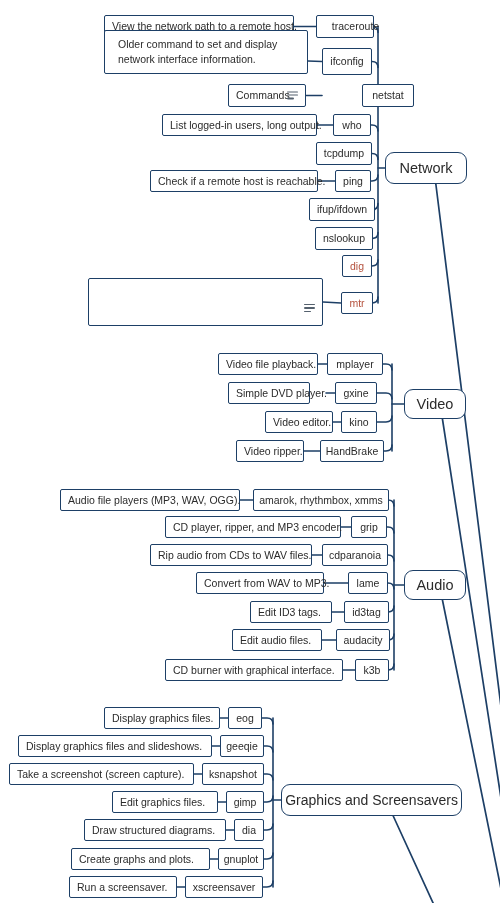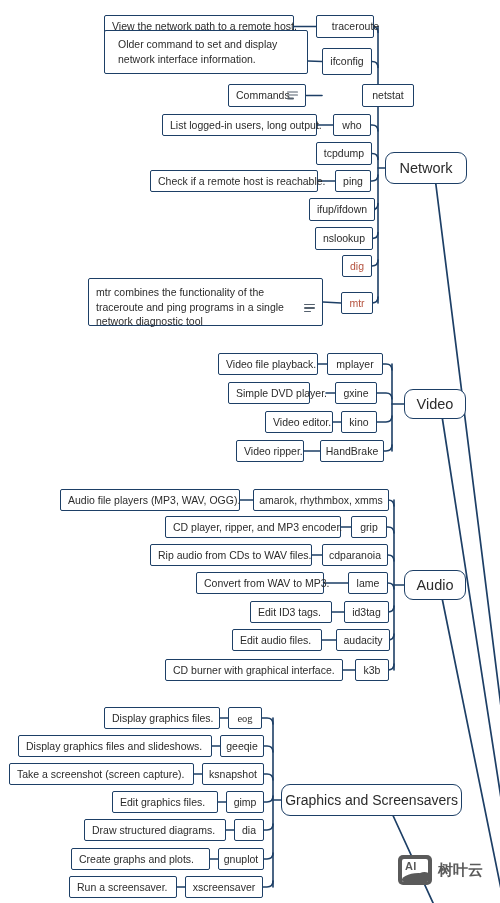--- a/index.html
+++ b/index.html
@@ -256,21 +256,20 @@
       <div class="node leaf" style="left: 315px; top: 227px; width: 58px; height: 23px;">
         <span>nslookup</span>
       </div>
       <div class="node leaf accent" style="left: 342px; top: 255px; width: 30px; height: 22px;">
         <span>dig</span>
       </div>
       <div class="node leaf accent" style="left: 341px; top: 292px; width: 32px; height: 22px;">
         <span>mtr</span>
       </div>
       <div class="node desc multiline" style="left: 88px; top: 278px; width: 235px; height: 48px;">
-        <span style="padding-right: 22px;">mtr combines the functionality of the traceroute and ping programs in a single network diagnostic tool</span>
         <span class="note-icon">
           <i></i>
           <i></i>
           <i></i>
         </span>
       </div>
       <div class="node leaf" style="left: 327px; top: 353px; width: 56px; height: 22px;">
         <span>mplayer</span>
       </div>
       <div class="node desc" style="left: 218px; top: 353px; width: 100px; height: 22px;">
@@ -329,21 +328,21 @@
       </div>
       <div class="node desc" style="left: 232px; top: 629px; width: 90px; height: 22px;">
         <span>Edit audio files.</span>
       </div>
       <div class="node leaf" style="left: 355px; top: 659px; width: 34px; height: 22px;">
         <span>k3b</span>
       </div>
       <div class="node desc" style="left: 165px; top: 659px; width: 178px; height: 22px;">
         <span>CD burner with graphical interface.</span>
       </div>
-      <div class="node leaf" style="left: 228px; top: 707px; width: 34px; height: 22px; font-family: Liberation Serif, serif;">
+      <div class="node leaf" style="left: 228px; top: 707px; width: 34px; height: 22px;">
         <span>eog</span>
       </div>
       <div class="node desc" style="left: 104px; top: 707px; width: 116px; height: 22px;">
         <span>Display graphics files.</span>
       </div>
       <div class="node leaf" style="left: 220px; top: 735px; width: 44px; height: 22px;">
         <span>geeqie</span>
       </div>
       <div class="node desc" style="left: 18px; top: 735px; width: 194px; height: 22px;">
         <span>Display graphics files and slideshows.</span>
@@ -373,24 +372,14 @@
         <span>Create graphs and plots.</span>
       </div>
       <div class="node leaf" style="left: 185px; top: 876px; width: 78px; height: 22px;">
         <span>xscreensaver</span>
       </div>
       <div class="node desc" style="left: 69px; top: 876px; width: 108px; height: 22px;">
         <span>Run a screensaver.</span>
       </div>
     </div>
 
-  <div id="watermark">
-    <div class="wm-badge">
-      <div class="wm-inner">
-        <span class="wm-ai">AI</span>
-        <span class="wm-hill"></span>
-        <span class="wm-hill2"></span>
-      </div>
-    </div>
-    <span class="wm-text">树叶云</span>
-  </div>
 
 </div>
 
 </body></html>

